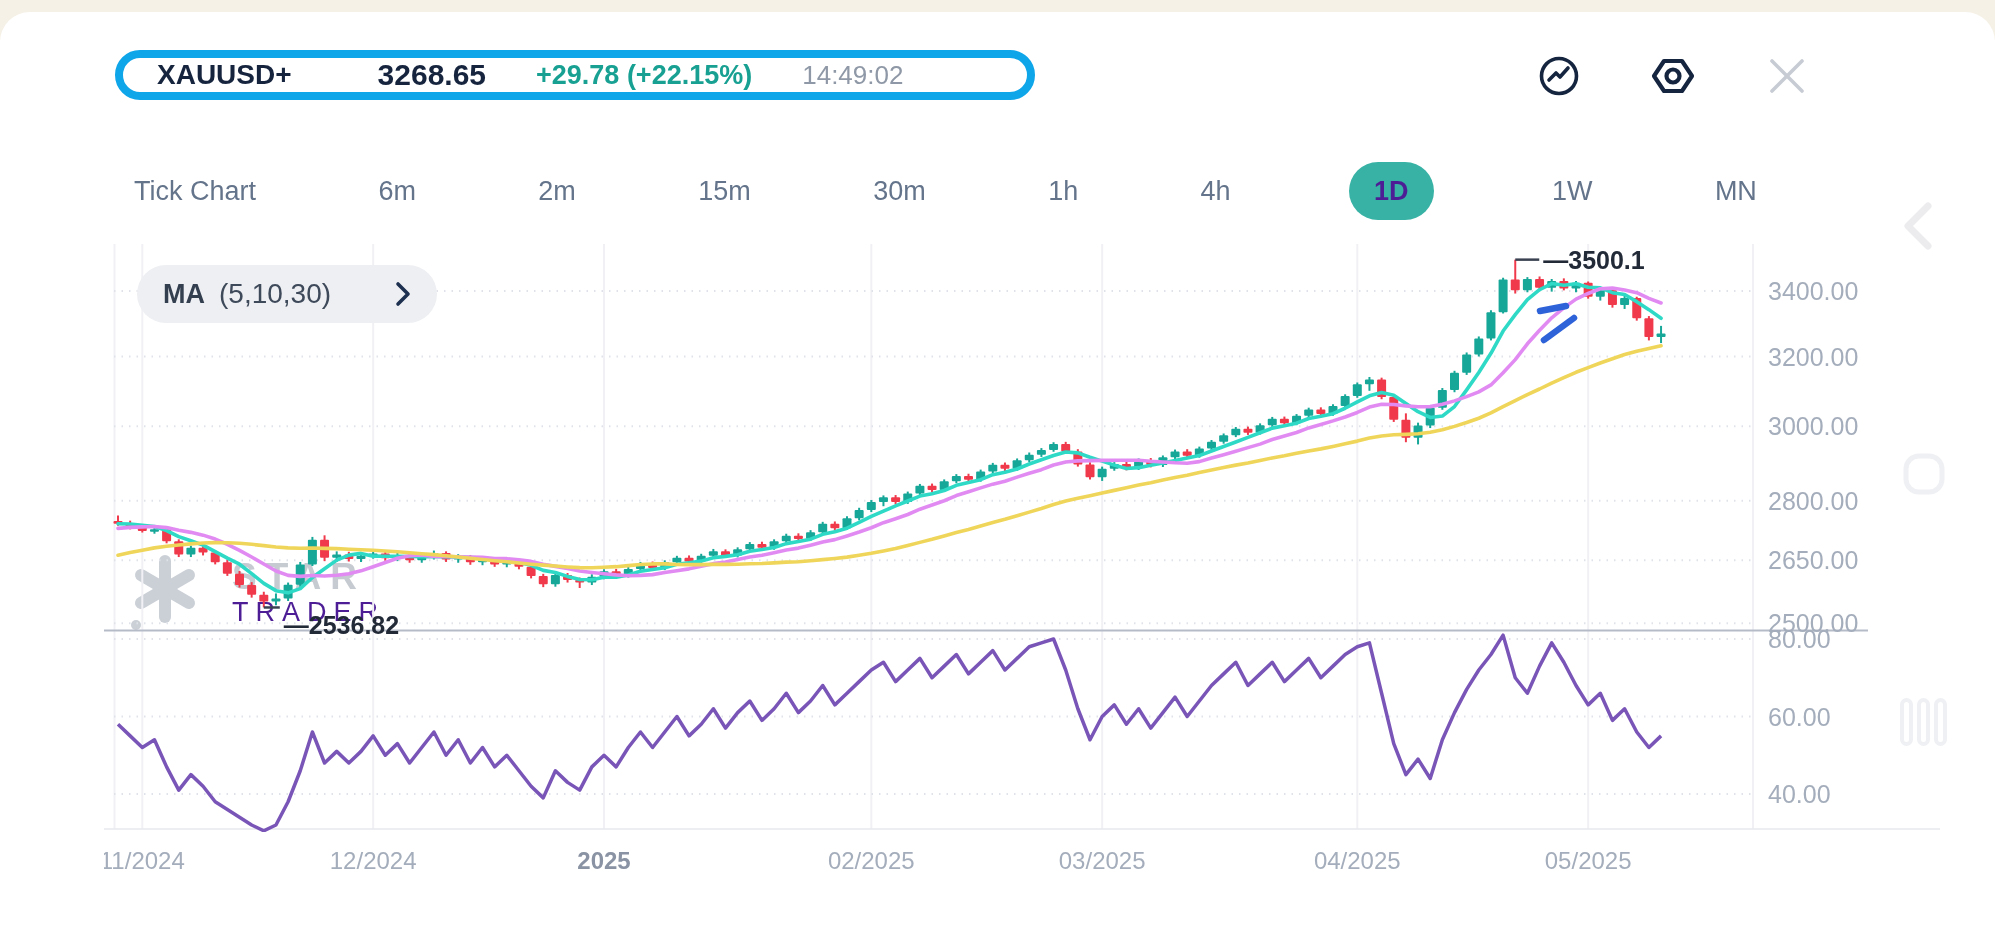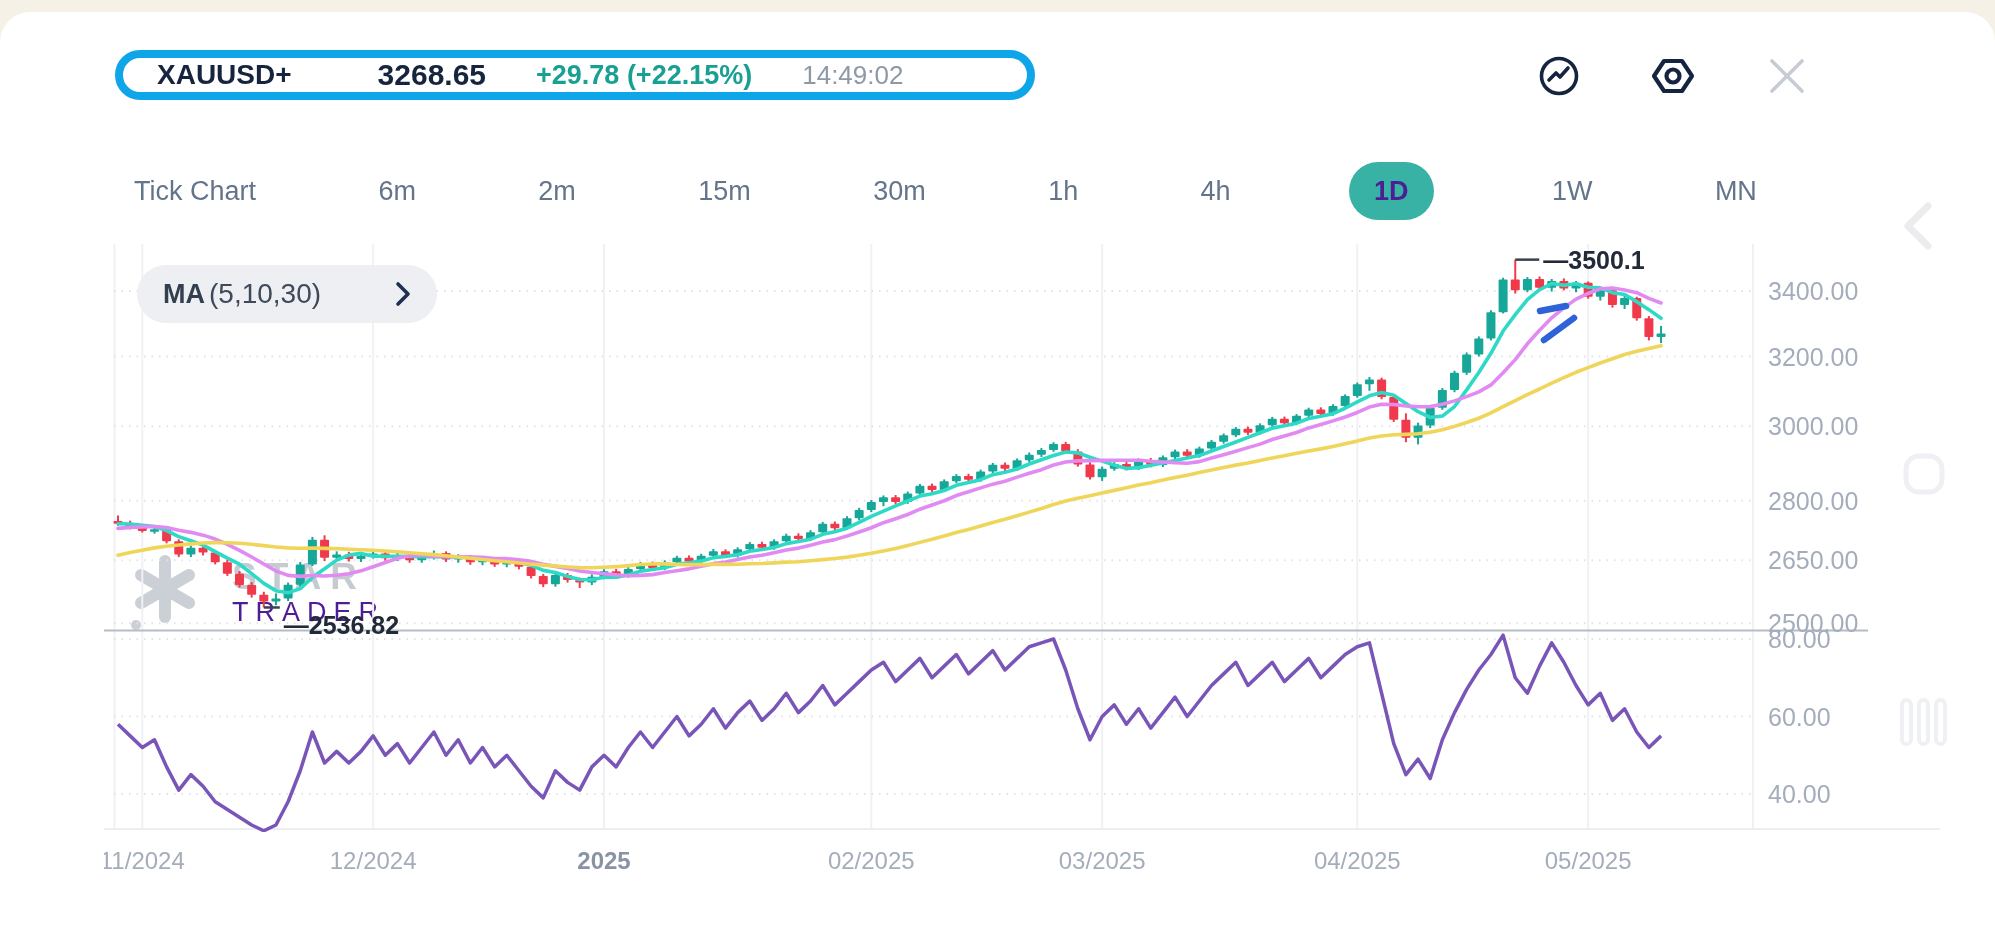--- a/index.html
+++ b/index.html
@@ -16,21 +16,21 @@
   .hbtn{position:absolute;top:41px;width:46px;height:46px;background:none;border:none;padding:0;cursor:pointer;}
   
   #tabs{position:absolute;left:114px;top:150px;width:1631px;height:58px;display:flex;
         align-items:center;justify-content:space-between;margin-left:16px;}
   .tab{font-size:27px;color:#64748B;background:none;border:none;padding:0 4px;height:58px;cursor:pointer;
        font-family:"Liberation Sans",sans-serif;}
   .tab.active{background:#38B2A5;color:#4c1d95;font-weight:bold;border-radius:30px;padding:0 25px;}
   
   .ind-pill{position:absolute;left:137px;width:300px;height:58px;background:#EDEFF2;border-radius:30px;
         display:flex;align-items:center;padding:0 26px;box-sizing:border-box;cursor:pointer;border:none;z-index:3;}
-  .ind-name{font-size:27px;font-weight:bold;color:#333E4F;margin-right:4px;}
+  .ind-name{font-size:27px;font-weight:bold;color:#333E4F;margin-right:14px;}
   .ind-params{font-size:28px;color:#3E495A;}
   .ind-chevron{margin-left:auto;display:flex;}
   
   #watermark{position:absolute;left:126px;top:541px;display:flex;align-items:center;gap:28px;z-index:0;}
   #wm-text .l1{font-size:37px;font-weight:bold;color:#C6CBD2;letter-spacing:9px;line-height:38px;}
   #wm-text .l2{font-size:27px;color:#4c1d95;letter-spacing:7px;line-height:32px;}
   
   #chart-canvas{position:absolute;left:104px;top:0;z-index:1;}
   .axis-label{font-family:"Liberation Sans",sans-serif;font-size:25px;fill:#A4ADBB;}
   .xlab{font-family:"Liberation Sans",sans-serif;font-size:24px;fill:#A4ADBB;text-anchor:middle;}

